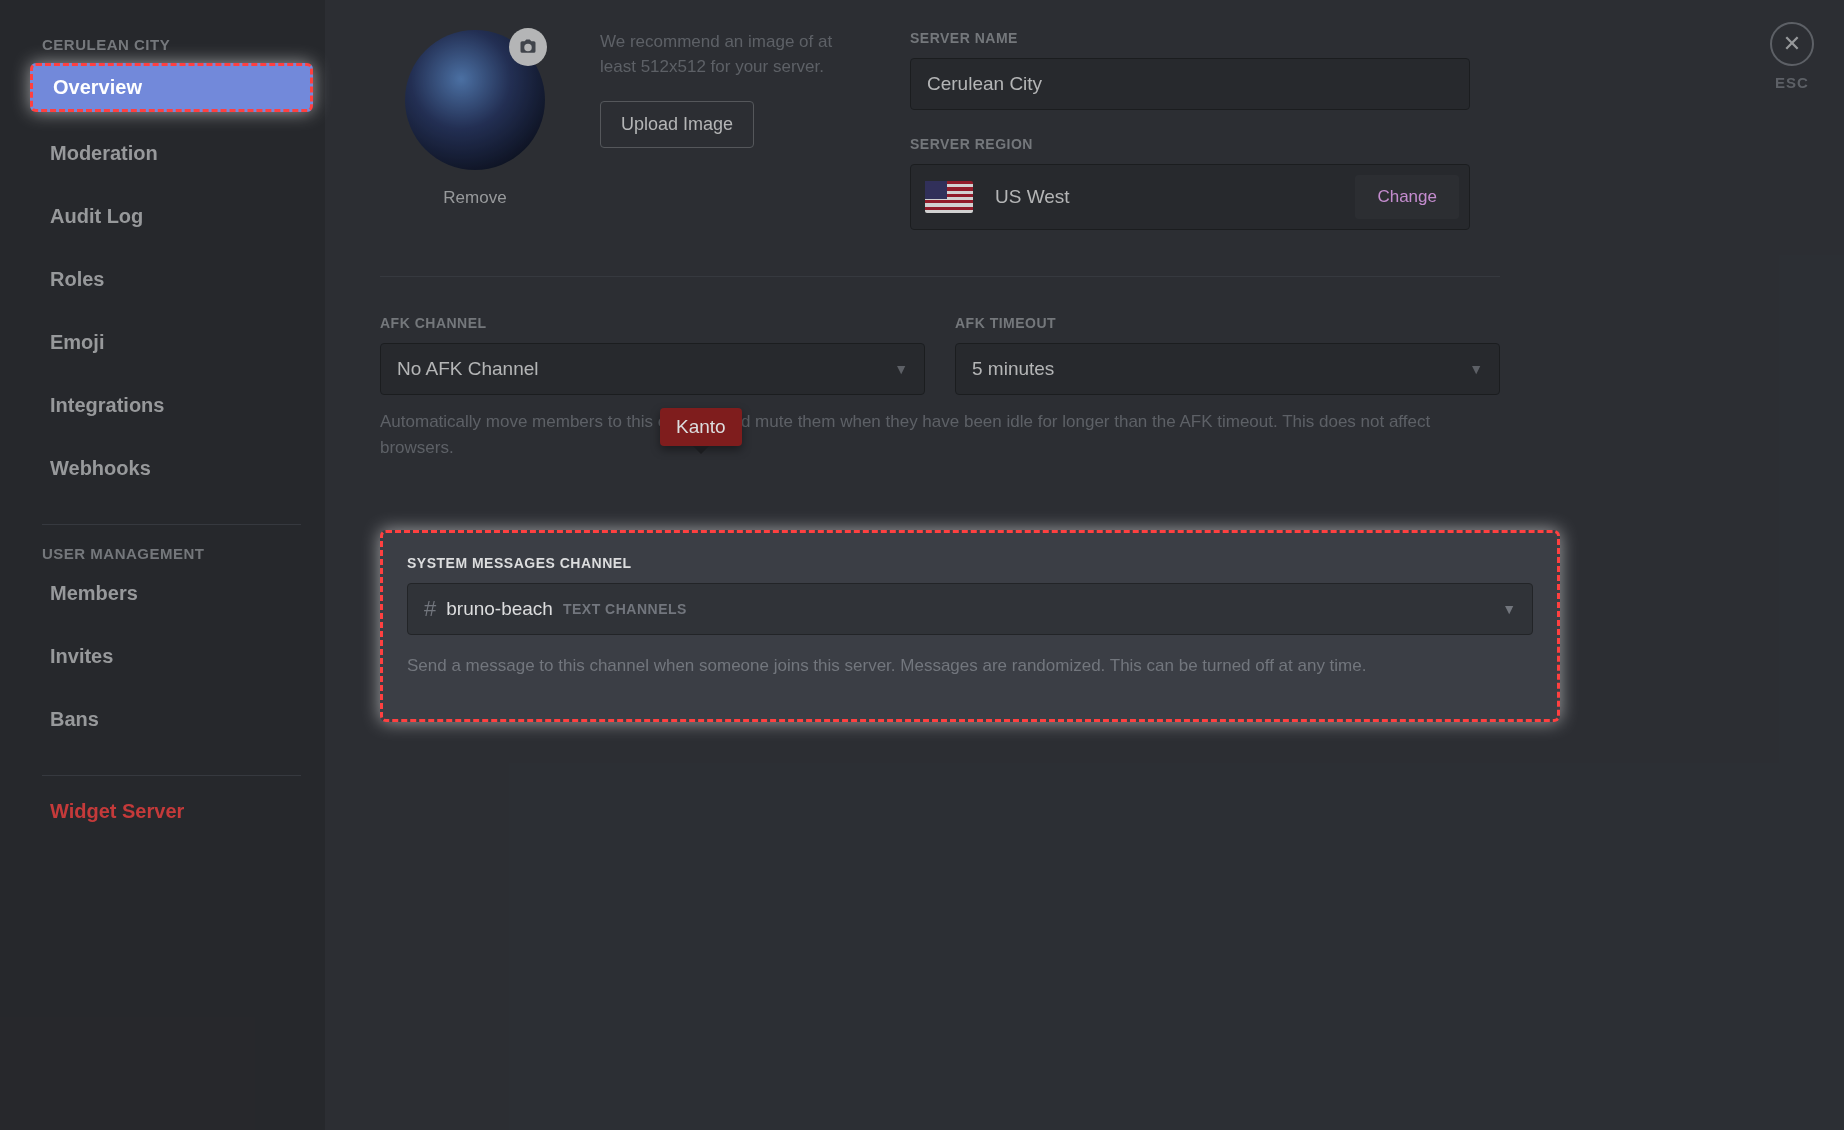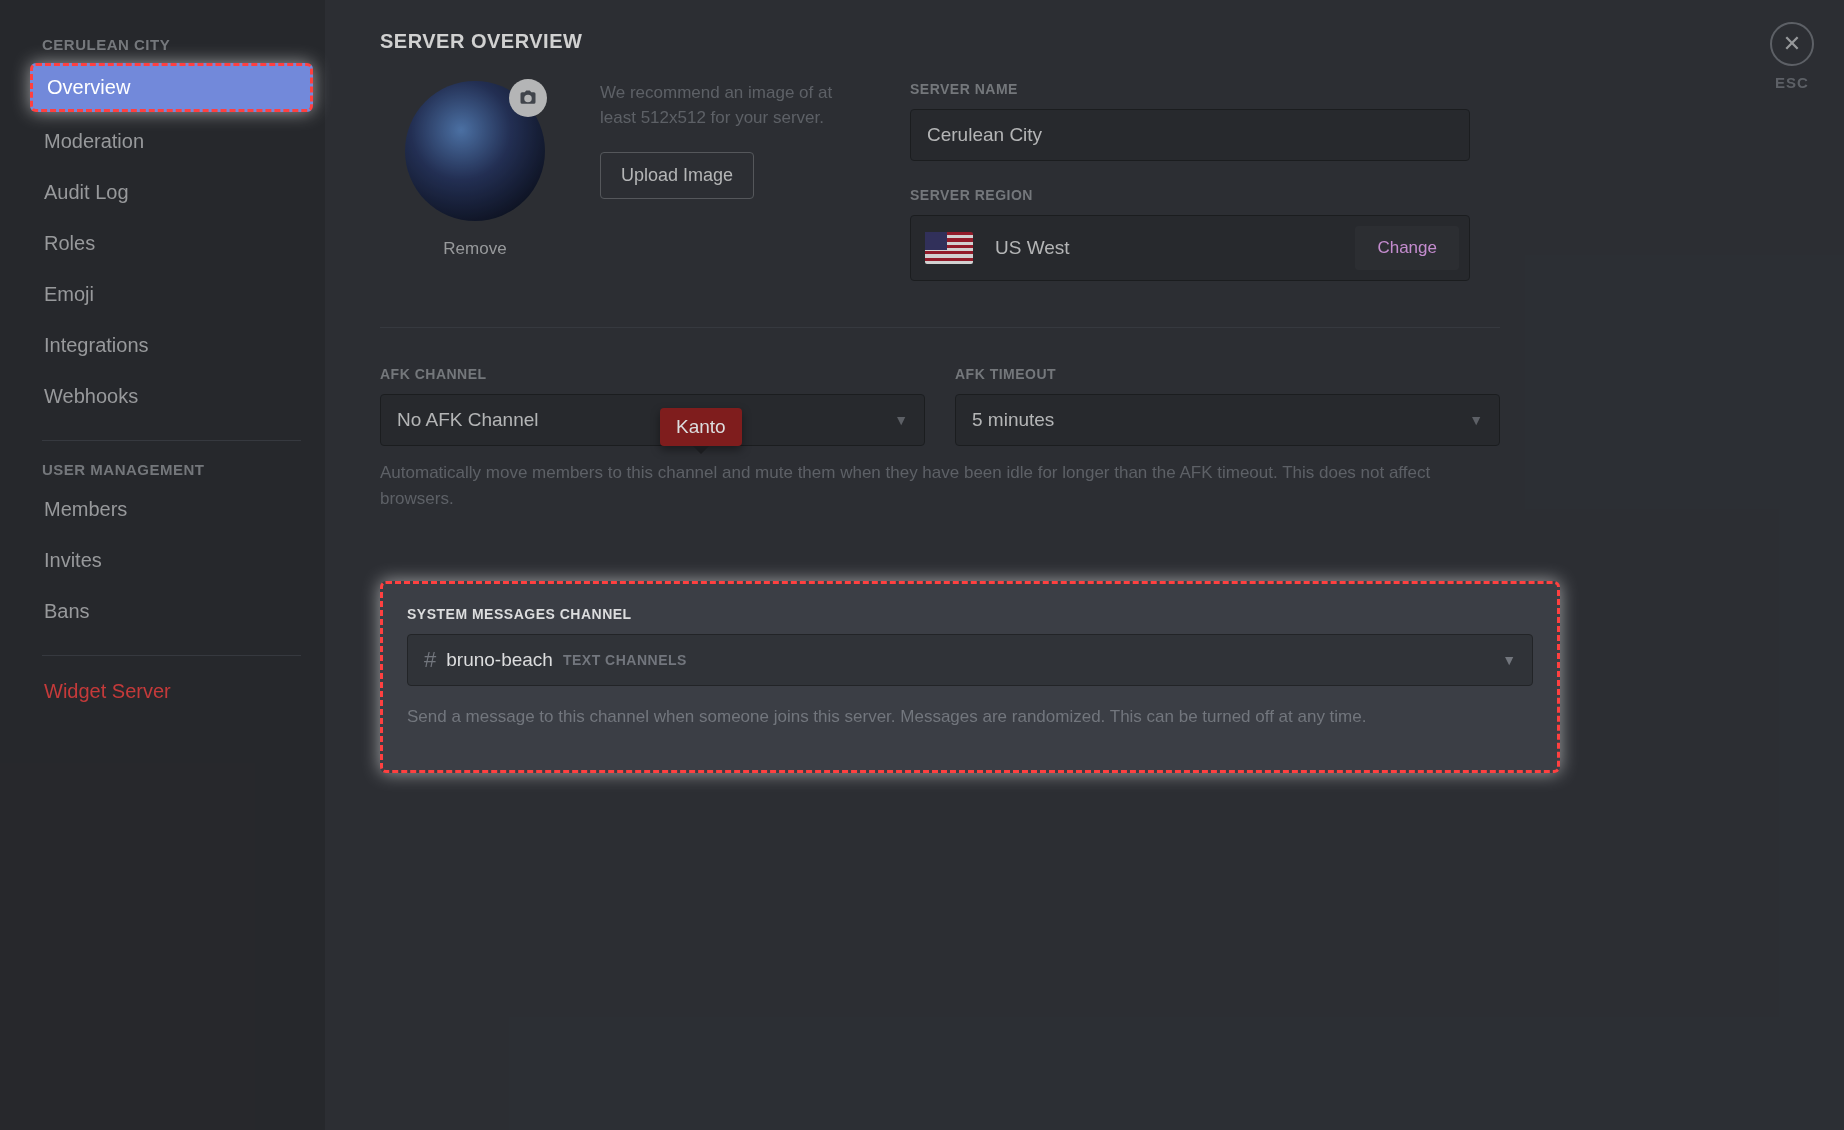--- a/index.html
+++ b/index.html
@@ -52,25 +52,25 @@
     color: #8e9297;
     font-size: 15px;
     font-weight: 700;
     letter-spacing: .5px;
     text-transform: uppercase;
     padding: 6px 12px 10px 12px;
   }
   .side-item {
     color: #b9bbbe;
     font-size: 20px;
-    font-weight: 400;
-    padding: 10px 14px;
+    font-weight: 700;
+    padding: 10px 20px;
     border-radius: 5px;
     cursor: pointer;
-    margin-bottom: 8px;
+    margin-bottom: 20px;
   }
   .side-item.selected {
     background: #7289da;
     color: #ffffff;
   }
   .side-item.danger {
     color: #f04747;
   }
   .side-divider {
     border-top: 1px solid #42464d;
@@ -306,21 +306,20 @@
   </aside>
 
   <main class="content">
     <div class="esc-wrap">
       <div class="esc-circle">
         <span class="esc-x">✕</span>
       </div>
       <div class="esc-label">ESC</div>
     </div>
 
-    <h1 class="page-title">SERVER OVERVIEW</h1>
 
     <div class="row-top">
       <div class="avatar-col">
         <div class="avatar">
           <div class="avatar-upload-badge">
             <svg viewBox="0 0 24 24">
                 <path d="M19 5h-3l-2-2h-4L8 5H5a2 2 0 0 0-2 2v10a2 2 0 0 0 2 2h14a2 2 0 0 0 2-2V7a2 2 0 0 0-2-2zm-7 12a4.5 4.5 0 1 1 0-9 4.5 4.5 0 0 1 0 9z"></path>
               </svg>
           </div>
         </div>

